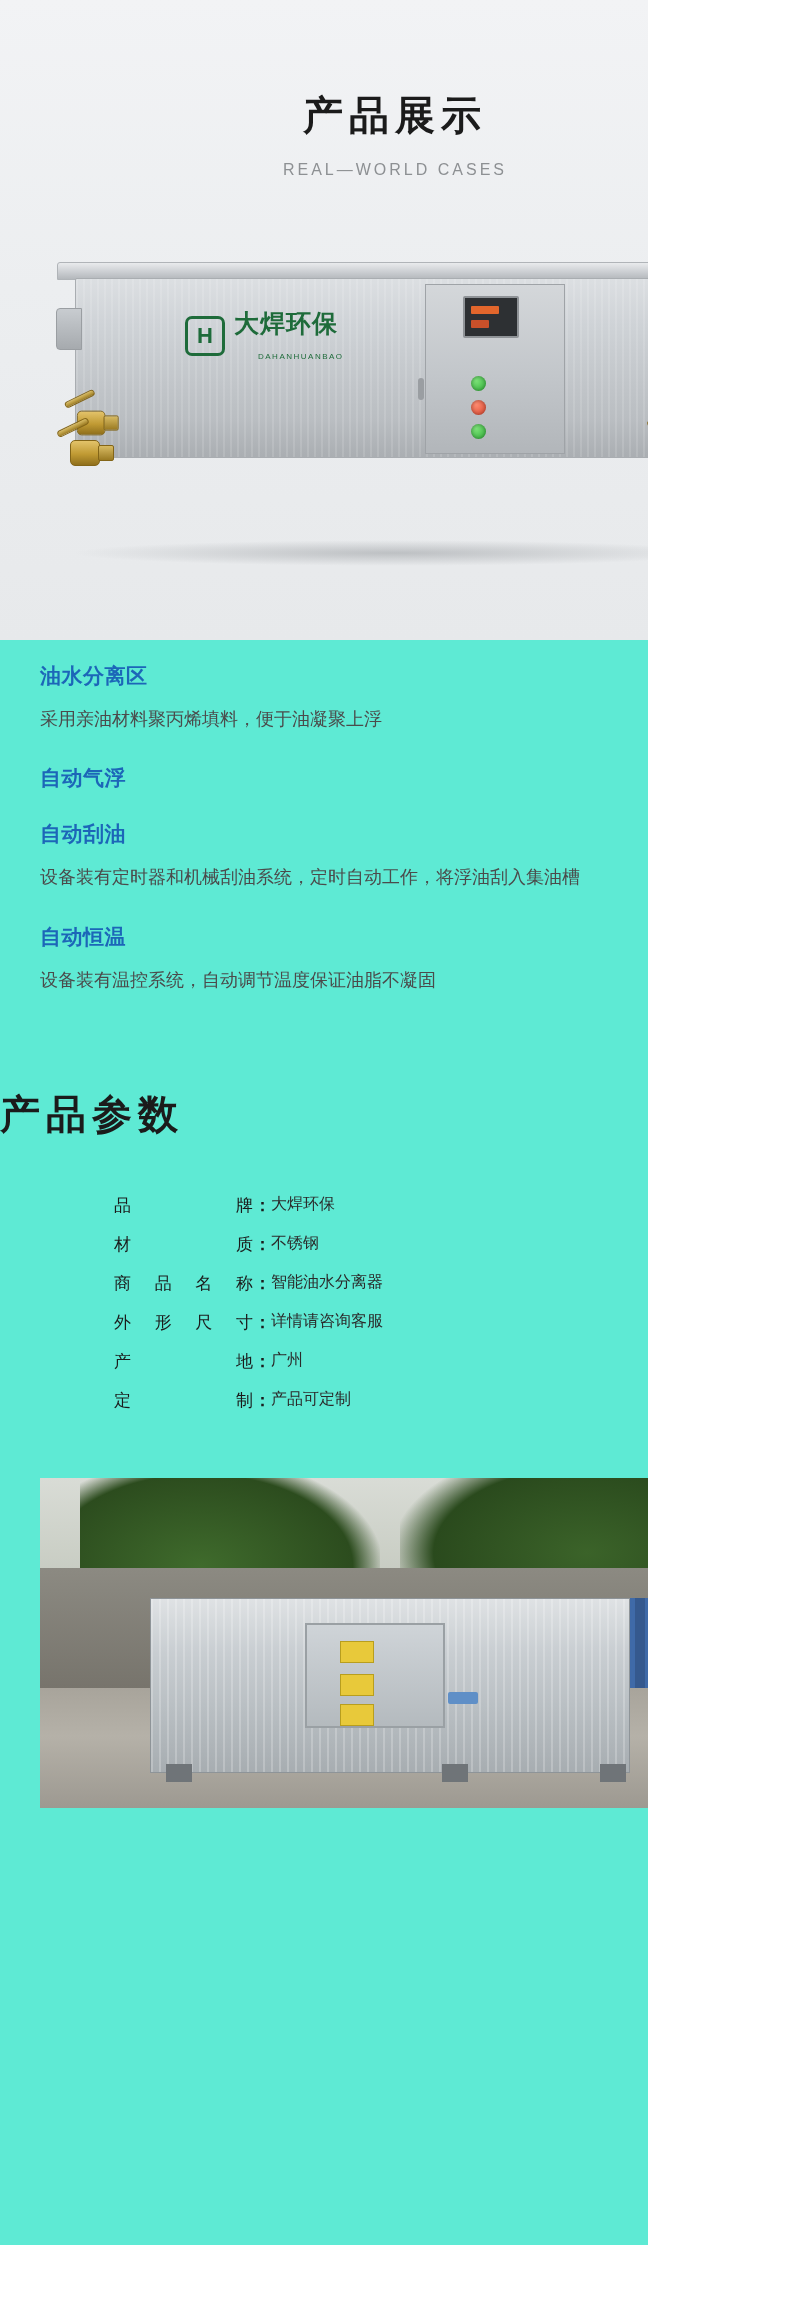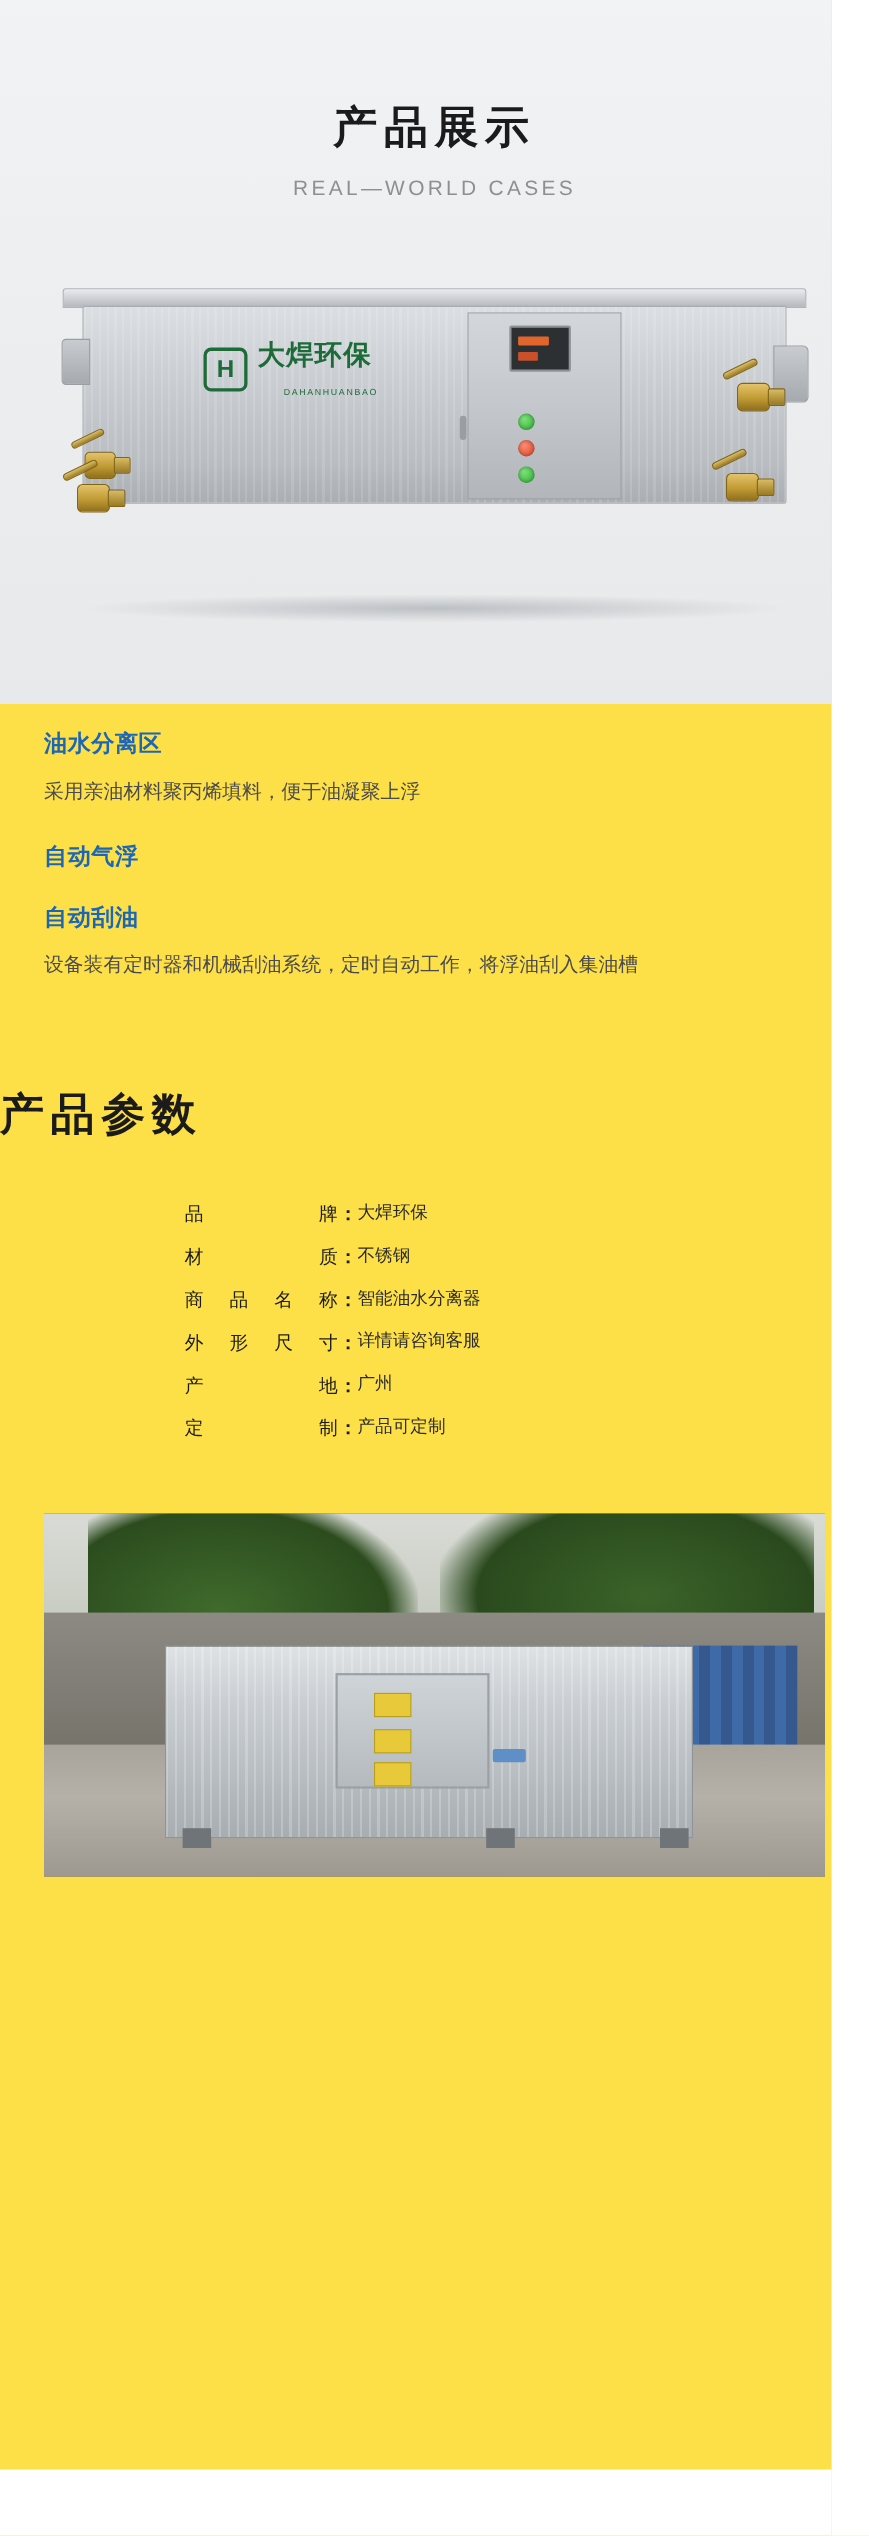--- a/index.html
+++ b/index.html
@@ -2,24 +2,24 @@
 <html lang="zh"><head>
 <meta charset="utf-8">
 <style>
   * { box-sizing: border-box; margin: 0; padding: 0; }
   html, body {
     width: 790px;
     background: #ffffff;
     font-family: "Liberation Sans", "DejaVu Sans", sans-serif;
   }
   .page {
-    width: 756px;
+    width: 648px;
     min-height: 2305px;
     position: relative;
-    background: #fde047;
+    background: #5eead4;
     overflow: hidden;
   }
 
   
   .hero {
     width: 790px;
     height: 640px;
     position: relative;
     background: linear-gradient(180deg,#f2f3f5 0%, #eceef0 45%, #e7e9eb 100%);
   }
@@ -27,21 +27,21 @@
     padding-top: 88px;
     text-align: center;
     font-size: 40px;
     font-weight: bold;
     letter-spacing: 6px;
     color: #1b1b1b;
   }
   .hero-sub {
     text-align: center;
     margin-top: 18px;
-    font-size: 19px;
+    font-size: 16px;
     letter-spacing: 3px;
     color: #8d9093;
   }
 
   
   .machine-wrap {
     position: absolute;
     left: 0; top: 258px;
     width: 790px; height: 320px;
   }
@@ -330,20 +330,24 @@
     <div class="feature">
       <h3>油水分离区</h3>
       <p>采用亲油材料聚丙烯填料，便于油凝聚上浮</p>
     </div>
     <div class="feature">
       <h3>自动气浮</h3>
     </div>
     <div class="feature">
       <h3>自动刮油</h3>
       <p>设备装有定时器和机械刮油系统，定时自动工作，将浮油刮入集油槽</p>
+    </div>
+    <div class="feature">
+      <h3>自动恒温</h3>
+      <p>设备装有温控系统，自动调节温度保证油脂不凝固</p>
     </div>
   </section>
 
   <section>
     <div class="params-title">产品参数</div>
     <table class="param-table">
       <tbody>
           <tr>
         <td class="param-label">品 牌</td>
         <td class="param-colon">：</td>

